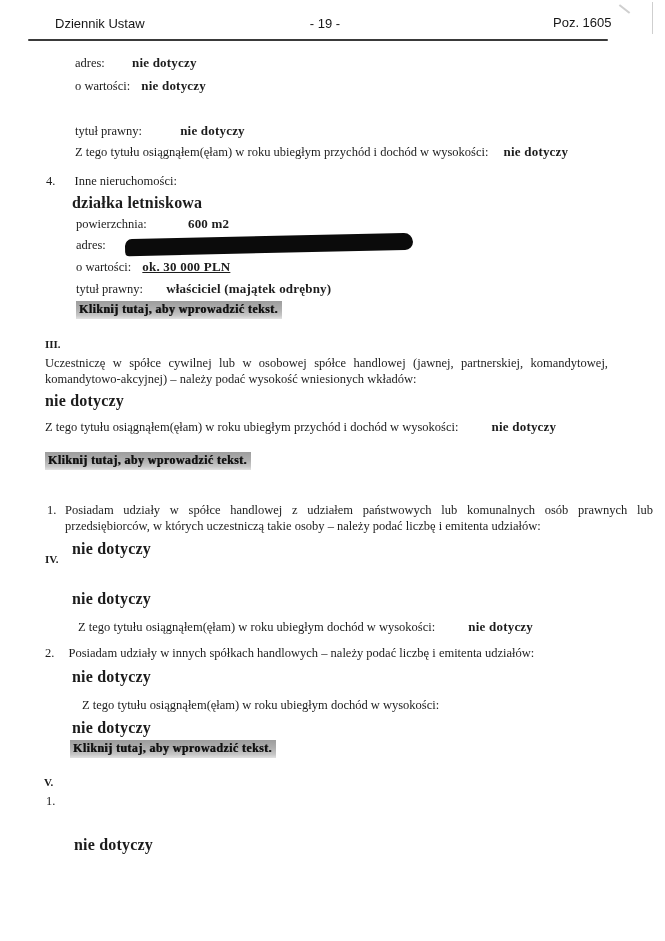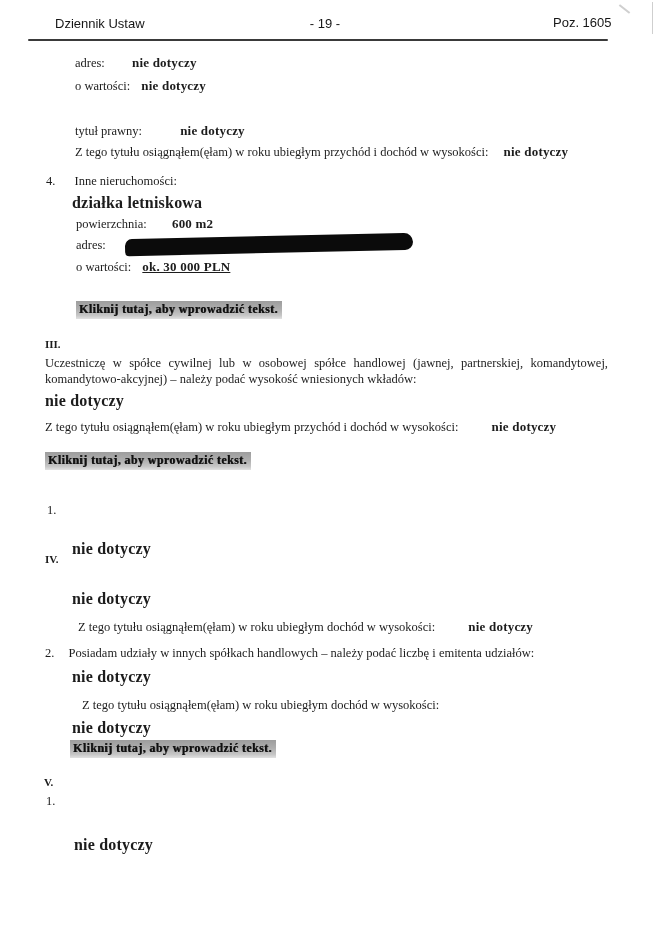--- a/index.html
+++ b/index.html
@@ -59,49 +59,54 @@
     <span class="val" style="margin-left:12px;">nie dotyczy</span>
   </div>
 
   <div class="line" style="left:46px; top:174px;">
     <span class="num">4.</span>
     <span class="lbl" style="margin-left:16px;">Inne nieruchomości:</span>
   </div>
   <div class="ans" style="left:72px; top:194px;">działka letniskowa</div>
   <div class="line" style="left:76px; top:216px;">
     <span class="lbl">powierzchnia:</span>
-    <span class="val" style="margin-left:22px;font-family:Liberation Serif, serif;">600 m2</span>
+    <span class="val" style="margin-left:38px;font-family:Liberation Serif, serif;">600 m2</span>
   </div>
   <div class="line" style="left:76px; top:236px;">
     <span class="lbl">adres:</span>
     <span class="redact" style="margin-left:16px;"></span>
   </div>
   <div class="line" style="left:76px; top:259px;">
     <span class="lbl">o wartości:</span>
     <span class="val" style="margin-left:8px;text-decoration:underline;">ok. 30 000 PLN</span>
+  </div>
+  <div class="line" style="left:76px; top:281px;">
+    <span class="lbl">tytuł prawny:</span>
+    <span class="val" style="margin-left:20px;">właściciel (majątek odrębny)</span>
   </div>
   <div class="smudge" style="left:76px; top:299px;">
     <span>Kliknij tutaj, aby wprowadzić tekst.</span>
   </div>
 
   <div class="secnum" style="left:45px; top:338px;">III.</div>
   <div class="para" style="left:45px; top:356px; width:563px;">Uczestniczę w spółce cywilnej lub w osobowej spółce handlowej (jawnej, partnerskiej, komandytowej, komandytowo-akcyjnej) – należy podać wysokość wniesionych wkładów:</div>
   <div class="ans" style="left:45px; top:392px;">nie dotyczy</div>
   <div class="line" style="left:45px; top:419px;">
     <span class="lbl">Z tego tytułu osiągnąłem(ęłam) w roku ubiegłym przychód i dochód w wysokości:</span>
     <span class="val" style="margin-left:30px;">nie dotyczy</span>
   </div>
   <div class="smudge" style="left:45px; top:450px;">
     <span>Kliknij tutaj, aby wprowadzić tekst.</span>
   </div>
 
   <div class="secnum" style="left:45px; top:505px;margin-top:48px;">IV.</div>
   <div class="line" style="left:47px; top:503px;">
     <span class="num">1.</span>
   </div>
+  <div class="para" style="left:65px; top:503px; width:588px;">Posiadam udziały w spółce handlowej z udziałem państwowych lub komunalnych osób prawnych lub przedsiębiorców, w których uczestniczą takie osoby – należy podać liczbę i emitenta udziałów:</div>
   <div class="ans" style="left:72px; top:540px;">nie dotyczy</div>
   <div class="ans" style="left:72px; top:590px;">nie dotyczy</div>
   <div class="line" style="left:78px; top:619px;">
     <span class="lbl">Z tego tytułu osiągnąłem(ęłam) w roku ubiegłym dochód w wysokości:</span>
     <span class="val" style="margin-left:30px;">nie dotyczy</span>
   </div>
 
   <div class="line" style="left:45px; top:646px;">
     <span class="num">2.</span>
     <span class="lbl" style="margin-left:11px;">Posiadam udziały w innych spółkach handlowych – należy podać liczbę i emitenta udziałów:</span>

